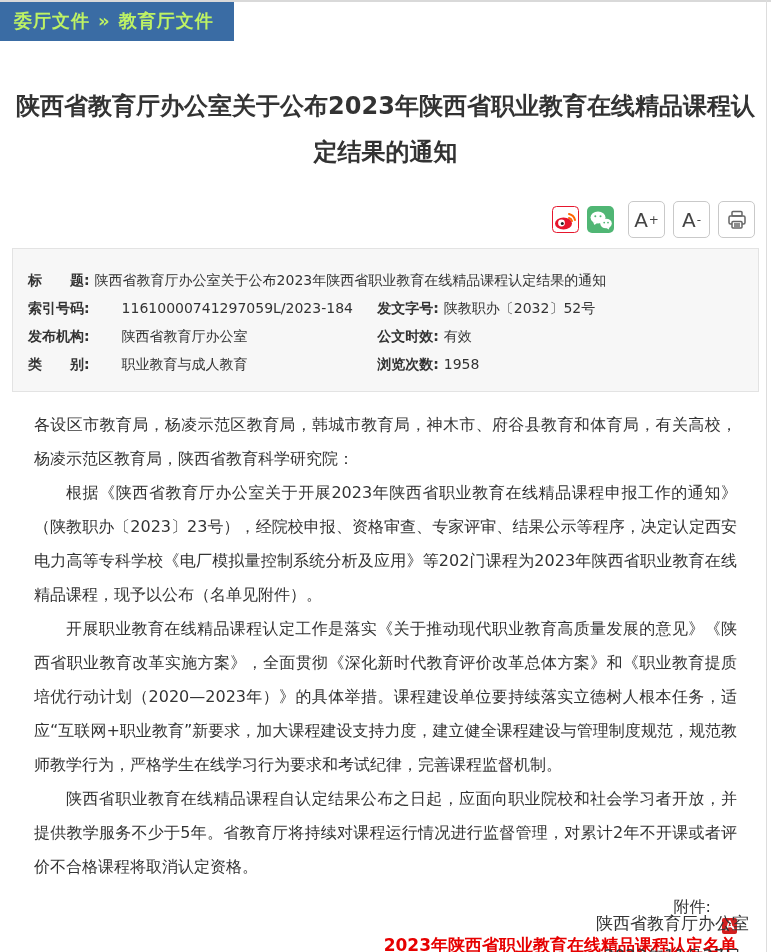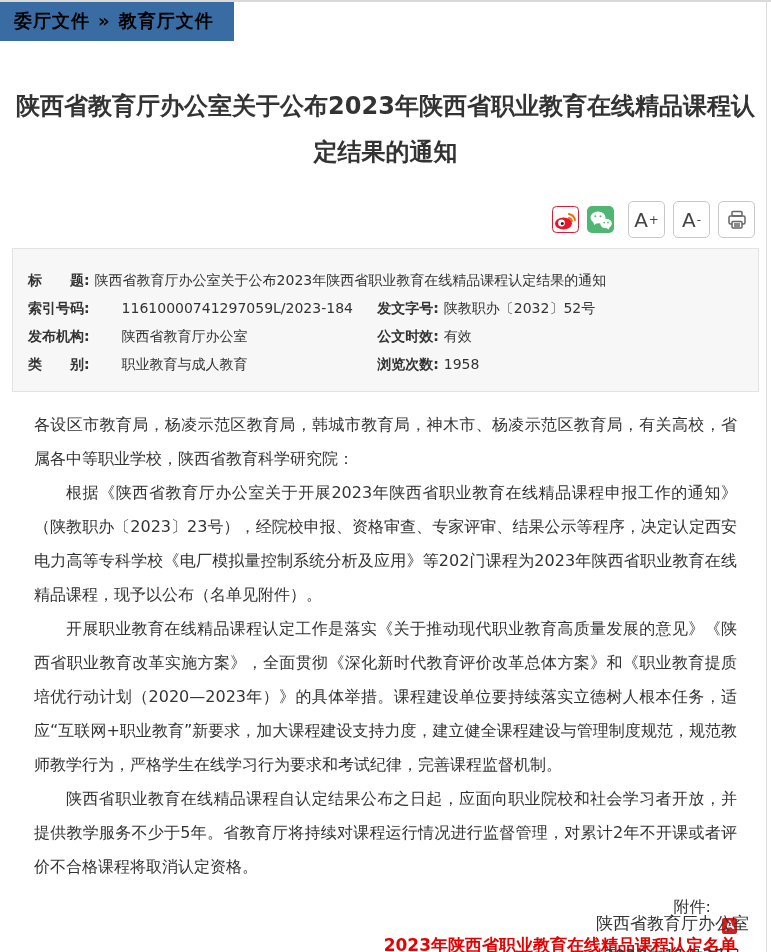--- a/index.html
+++ b/index.html
@@ -16,21 +16,21 @@
   .top-line { height: 2px; background: #d9d9d9; }
   .right-border {
     position: absolute; top: 0; right: 4px; width: 1px; height: 100%;
     background: #ddd;
   }
 
   
   .breadcrumb {
     display: inline-block;
     background: #3a6ca4;
-    color: #000000;
+    color: #bef264;
     font-size: 18px;
     font-weight: bold;
     padding: 7px 20px 8px 14px;
     letter-spacing: 1px;
   }
   .breadcrumb .sep { margin: 0 8px; font-weight: bold; }
 
   
   .doc-title {
     margin: 42px 10px 0;
@@ -210,21 +210,21 @@
       </div>
       <div class="meta-pair">
         <span class="meta-label">浏览次数:</span>
         <span class="meta-value">1958</span>
       </div>
     </div>
   </div>
 
   
   <div class="body-text">
-    <p>各设区市教育局，杨凌示范区教育局，韩城市教育局，神木市、杨凌示范区教育局，有关高校，省属各中等职业学校，陕西省教育科学研究院：</p>
+    <p>各设区市教育局，杨凌示范区教育局，韩城市教育局，神木市、府谷县教育和体育局，有关高校，杨凌示范区教育局，陕西省教育科学研究院：</p>
     <p class="p-indent">根据《陕西省教育厅办公室关于开展2023年陕西省职业教育在线精品课程申报工作的通知》（陕教职办〔2023〕23号），经院校申报、资格审查、专家评审、结果公示等程序，决定认定西安电力高等专科学校《电厂模拟量控制系统分析及应用》等202门课程为2023年陕西省职业教育在线精品课程，现予以公布（名单见附件）。</p>
     <p class="p-indent">开展职业教育在线精品课程认定工作是落实《关于推动现代职业教育高质量发展的意见》《陕西省职业教育改革实施方案》，全面贯彻《深化新时代教育评价改革总体方案》和《职业教育提质培优行动计划（2020—2023年）》的具体举措。课程建设单位要持续落实立德树人根本任务，适应“互联网+职业教育”新要求，加大课程建设支持力度，建立健全课程建设与管理制度规范，规范教师教学行为，严格学生在线学习行为要求和考试纪律，完善课程监督机制。</p>
     <p class="p-indent">陕西省职业教育在线精品课程自认定结果公布之日起，应面向职业院校和社会学习者开放，并提供教学服务不少于5年。省教育厅将持续对课程运行情况进行监督管理，对累计2年不开课或者评价不合格课程将取消认定资格。</p>
   </div>
 
   
   <div class="attachment-row">
     <span class="attachment-label">附件:</span>
     <svg class="pdf-icon" viewBox="0 0 15 16">
       <rect x="0" y="0" width="15" height="16" rx="2" fill="#d21f1f"></rect>

